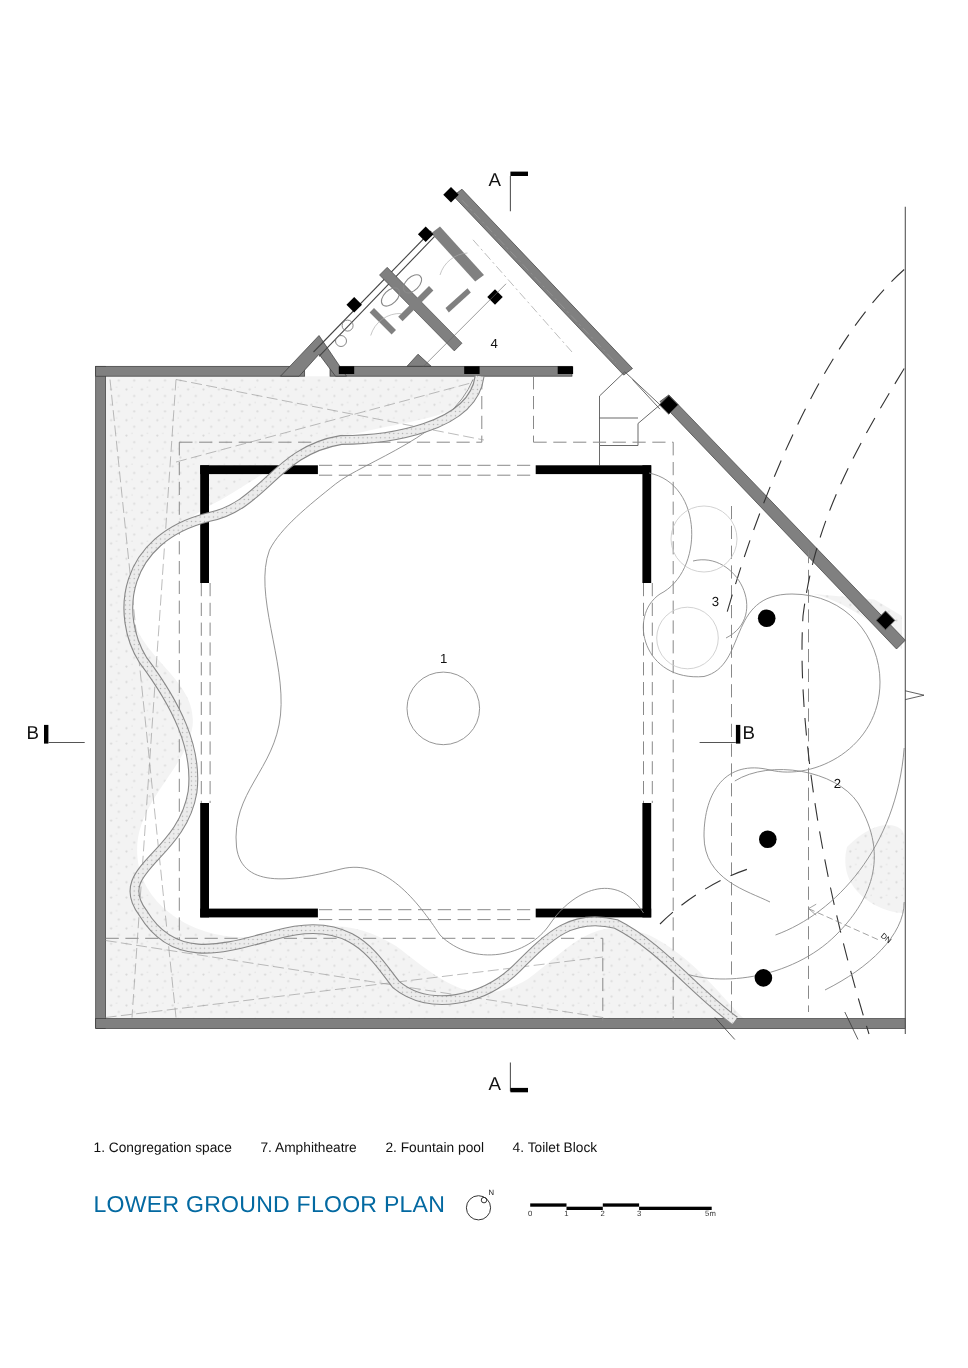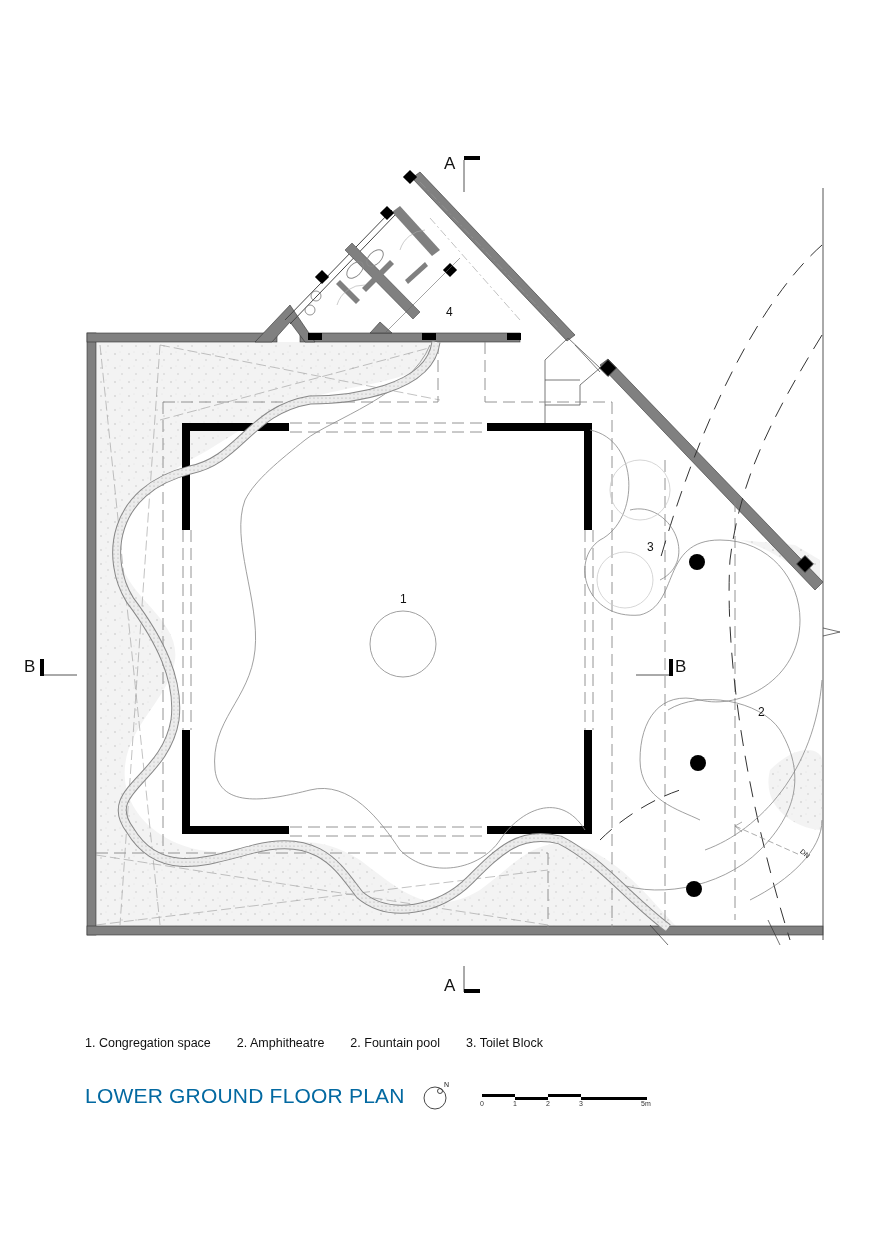--- a/index.html
+++ b/index.html
@@ -191,23 +191,23 @@
 
 <div class="lbl" style="left:400px;top:592px;">1</div>
 <div class="lbl" style="left:758px;top:705px;">2</div>
 <div class="lbl" style="left:647px;top:540px;">3</div>
 <div class="lbl" style="left:446px;top:305px;">4</div>
 <div class="lbl" style="left:800px;top:850px;font-size:7px;transform:rotate(40deg);">DN</div>
 <div class="lbl" style="left:444px;top:1081px;font-size:7px;">N</div>
 
 <div class="legend">
   <span>1. Congregation space</span>
-  <span>2. Amphitheatre</span>
+  <span>7. Amphitheatre</span>
   <span>2. Fountain pool</span>
-  <span>3. Toilet Block</span>
+  <span>4. Toilet Block</span>
 </div>
 
 <div class="title">LOWER GROUND FLOOR PLAN</div>
 
 <div class="scale-lbl" style="left:480px;">0</div>
 <div class="scale-lbl" style="left:513px;">1</div>
 <div class="scale-lbl" style="left:546px;">2</div>
 <div class="scale-lbl" style="left:579px;">3</div>
 <div class="scale-lbl" style="left:641px;">5m</div>
 

